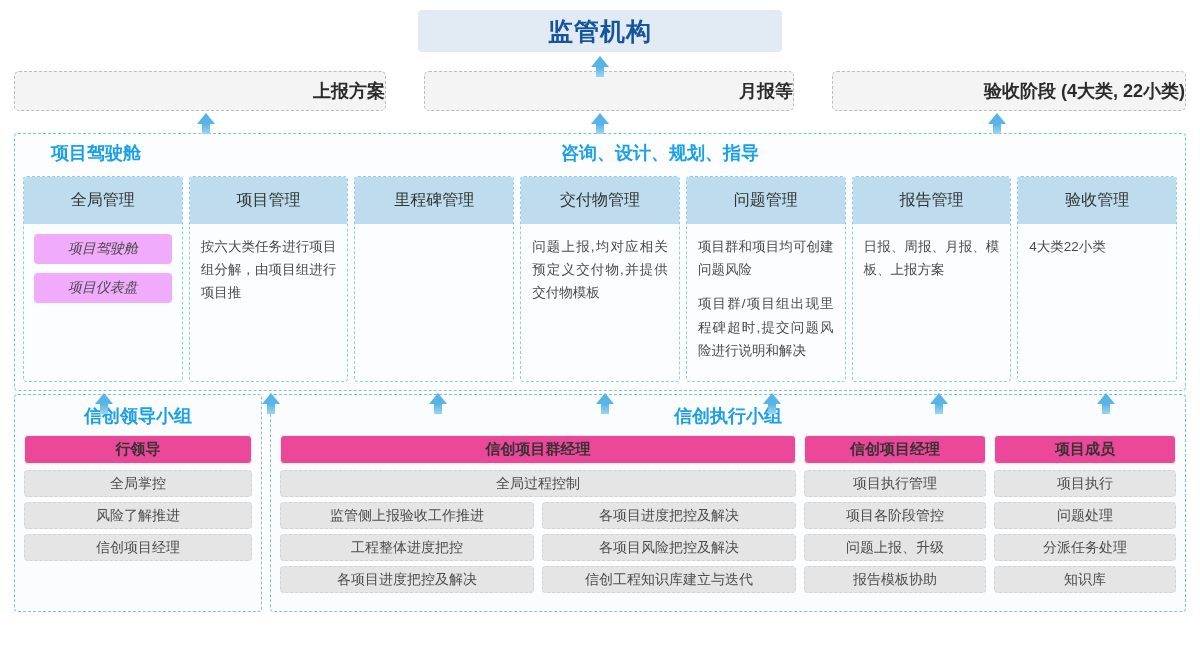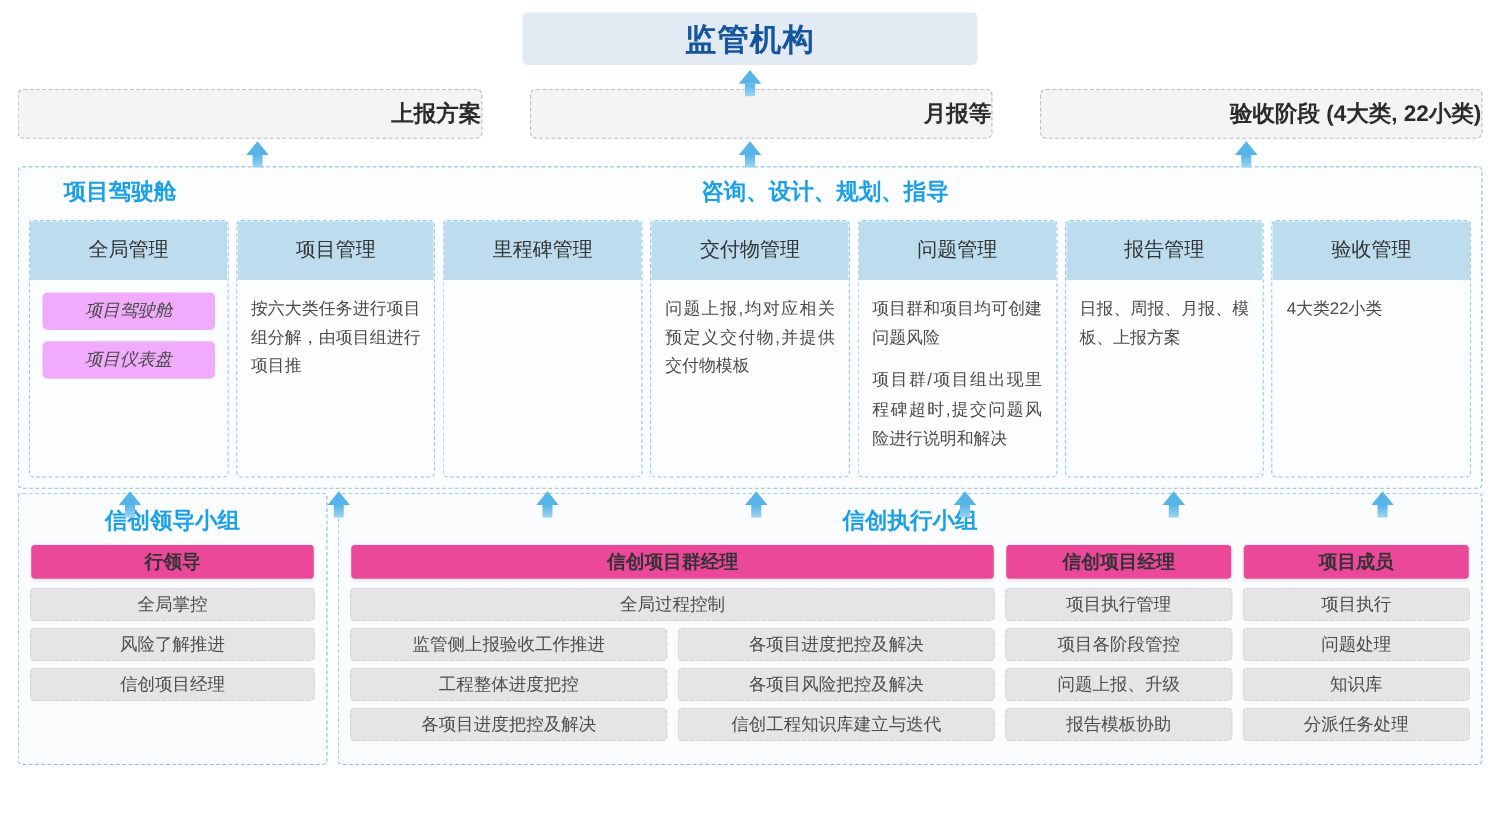--- a/index.html
+++ b/index.html
@@ -378,22 +378,22 @@
           <div class="role-item">问题上报、升级</div>
           <div class="role-item">报告模板协助</div>
         </div>
       </div>
 
       <div class="role-col w-mem">
         <div class="role-head">项目成员</div>
         <div class="role-items">
           <div class="role-item">项目执行</div>
           <div class="role-item">问题处理</div>
+          <div class="role-item">分派任务处理</div>
           <div class="role-item">知识库</div>
-          <div class="role-item">分派任务处理</div>
         </div>
       </div>
 
     </div>
   </div>
 </div>
 
 <div class="arrow-layer">
 
   <div class="arrow-wrap" style="left:591px; top:56px;">

